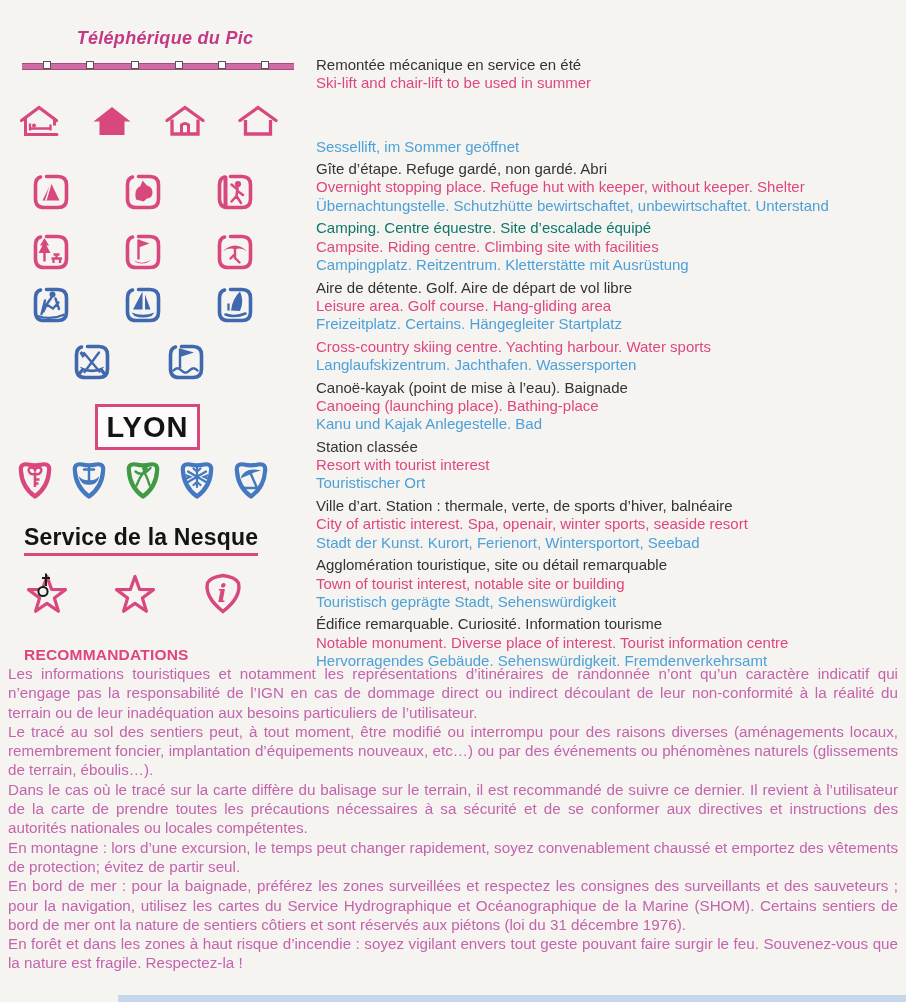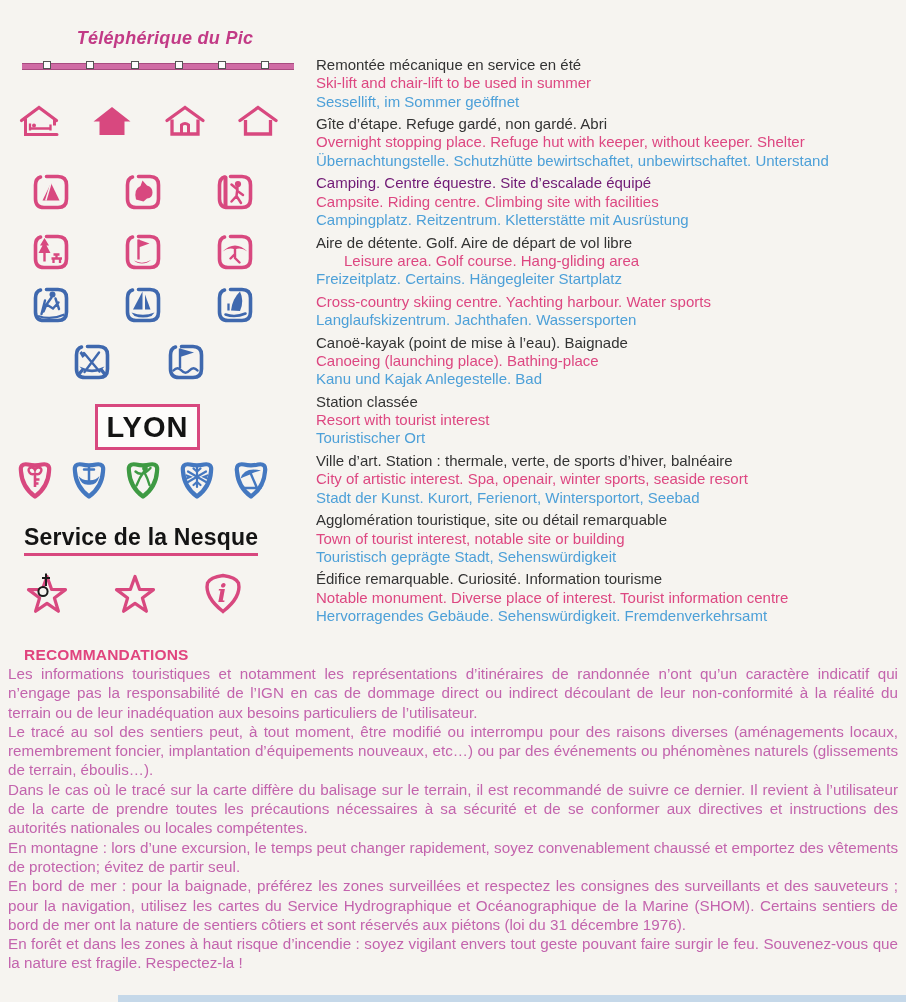--- a/index.html
+++ b/index.html
@@ -226,35 +226,35 @@
       <span class="star-cell"><svg viewBox="0 0 44 46" width="100%" height="100%">
           <path d="M22 4.5 Q34.5 6 37.5 12 Q40.5 26 22 40.5 Q3.5 26 6.5 12 Q9.5 6 22 4.5 Z" fill="none" stroke="#d8487f" stroke-width="3.4"></path>
           <text x="21" y="31" text-anchor="middle" font-size="24" font-style="italic" font-weight="bold" font-family="'DejaVu Serif',serif" fill="#d8487f">i</text>
         </svg></span>
     </div>
 
   <div class="legend-text" id="legend-text">
       <div class="legend-group">
         <div class="legend-line" style="color: rgb(51, 51, 51);">Remontée mécanique en service en été</div>
         <div class="legend-line" style="color: rgb(221, 71, 129);">Ski-lift and chair-lift to be used in summer</div>
-        <div class="legend-line" style="color: rgb(77, 160, 216);">Sessellift, im Sommer geöffnet</div>
+        <div class="legend-line" style="color: rgb(77, 160, 216); margin-top: 45px;">Sessellift, im Sommer geöffnet</div>
       </div>
       <div class="legend-group">
         <div class="legend-line" style="color: rgb(51, 51, 51);">Gîte d’étape. Refuge gardé, non gardé. Abri</div>
         <div class="legend-line" style="color: rgb(221, 71, 129);">Overnight stopping place. Refuge hut with keeper, without keeper. Shelter</div>
         <div class="legend-line" style="color: rgb(77, 160, 216);">Übernachtungstelle. Schutzhütte bewirtschaftet, unbewirtschaftet. Unterstand</div>
       </div>
       <div class="legend-group">
-        <div class="legend-line" style="color: #701a75;">Camping. Centre équestre. Site d’escalade équipé</div>
+        <div class="legend-line" style="color: #0f766e;">Camping. Centre équestre. Site d’escalade équipé</div>
         <div class="legend-line" style="color: rgb(221, 71, 129);">Campsite. Riding centre. Climbing site with facilities</div>
         <div class="legend-line" style="color: rgb(77, 160, 216);">Campingplatz. Reitzentrum. Kletterstätte mit Ausrüstung</div>
       </div>
       <div class="legend-group">
         <div class="legend-line" style="color: rgb(51, 51, 51);">Aire de détente. Golf. Aire de départ de vol libre</div>
-        <div class="legend-line" style="color: rgb(221, 71, 129); margin-left: 28px;">Leisure area. Golf course. Hang-gliding area</div>
+        <div class="legend-line" style="color: rgb(221, 71, 129);">Leisure area. Golf course. Hang-gliding area</div>
         <div class="legend-line" style="color: rgb(77, 160, 216);">Freizeitplatz. Certains. Hängegleiter Startplatz</div>
       </div>
       <div class="legend-group">
         <div class="legend-line" style="color: rgb(221, 71, 129);">Cross-country skiing centre. Yachting harbour. Water sports</div>
         <div class="legend-line" style="color: rgb(77, 160, 216);">Langlaufskizentrum. Jachthafen. Wassersporten</div>
       </div>
       <div class="legend-group">
         <div class="legend-line" style="color: rgb(51, 51, 51);">Canoë-kayak (point de mise à l’eau). Baignade</div>
         <div class="legend-line" style="color: rgb(221, 71, 129);">Canoeing (launching place). Bathing-place</div>
         <div class="legend-line" style="color: rgb(77, 160, 216);">Kanu und Kajak Anlegestelle. Bad</div>

